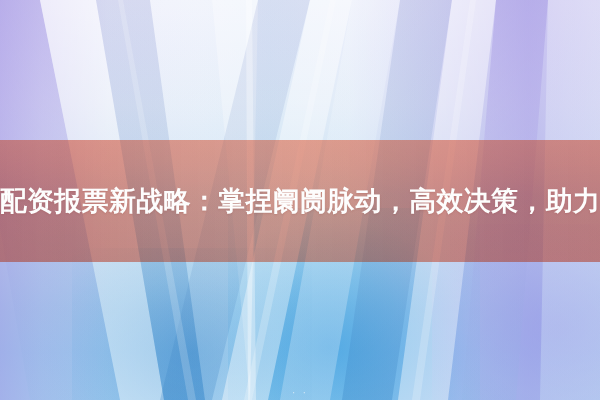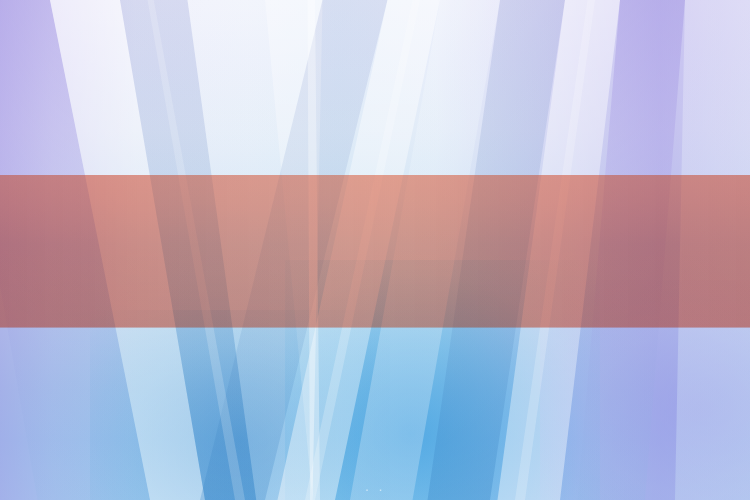--- a/index.html
+++ b/index.html
@@ -185,17 +185,18 @@
       <polygon points="330,0 336,0 252,400 244,400" fill="#ffffff" opacity="0.22"></polygon>
       <polygon points="118,0 123,0 196,400 188,400" fill="#ffffff" opacity="0.18"></polygon>
       <polygon points="470,0 476,0 420,400 412,400" fill="#ffffff" opacity="0.20"></polygon>
     </svg>
   </div>
 
   <div class="coral"></div>
   <div class="coral-lift"></div>
 
   <div class="headline">
+    <span class="l1">配资报票新战略：掌捏阛阓脉动，高效决策，助力</span>
   </div>
 
   <div class="watermark">· ·</div>
 
 </div>
 
 </body></html>

